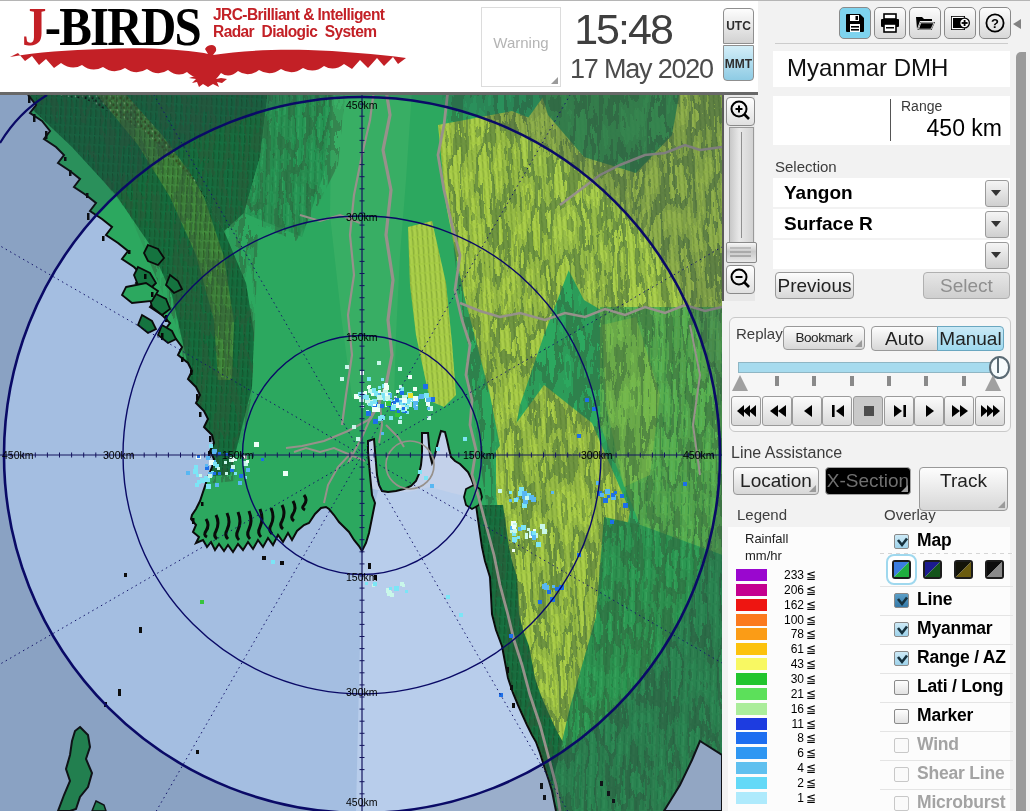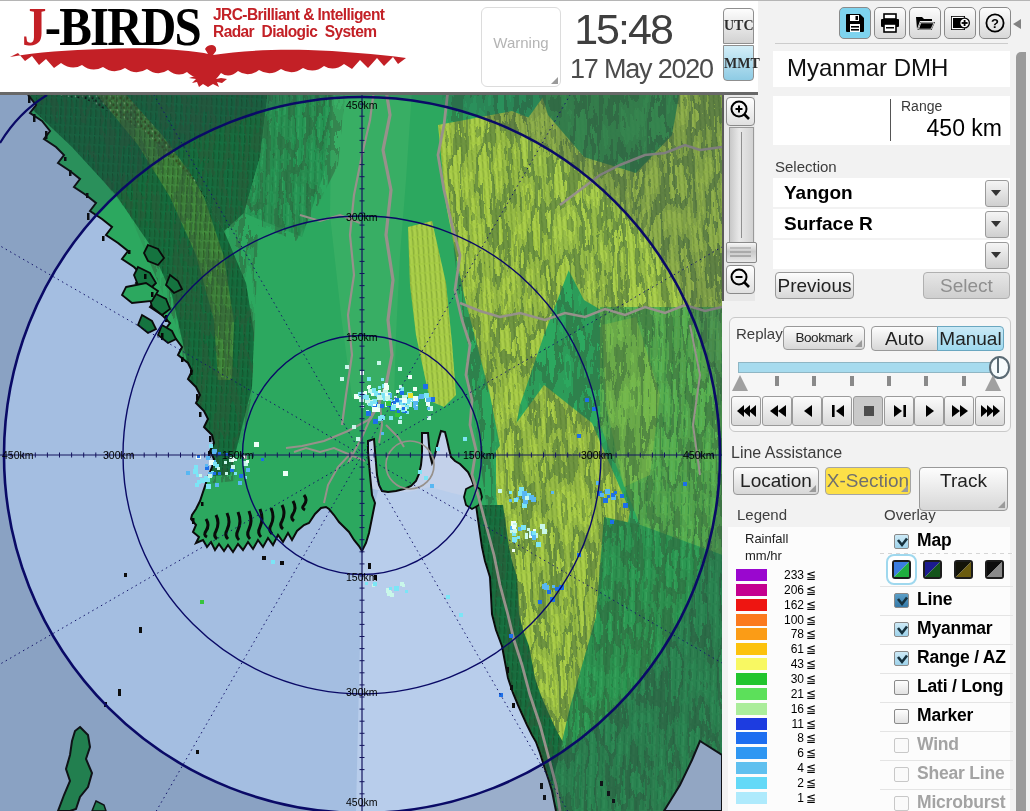--- a/index.html
+++ b/index.html
@@ -10,31 +10,31 @@
   #header{position:absolute;left:0;top:0;width:758px;height:92px;background:#fff;
           border-bottom:3px solid #686868;}
   #hdrtop{position:absolute;left:0;top:0;width:1030px;height:1px;background:#b5b5b5;}
   #jbirds{position:absolute;left:22px;top:-5px;font-family:"Liberation Serif",serif;
           font-weight:bold;font-size:55px;letter-spacing:-2px;transform:scale(0.89,1.0);transform-origin:left top;}
   #jbirds .j{color:#c32026;}
   #tagline{position:absolute;left:213px;top:6px;color:#c32026;font-weight:bold;
            font-size:16px;line-height:17px;letter-spacing:-0.6px;transform:scale(0.97,1.0);transform-origin:left top;}
   
   #warnbox{position:absolute;left:481px;top:7px;width:78px;height:78px;background:#fff;
-           border:1px solid #dcdcdc;border-radius:6px;}
+           border:1px solid #dcdcdc;border-radius:0;}
   #warnbox span{position:absolute;left:0;top:26px;width:100%;text-align:center;
                 color:#b4b4b4;font-size:15px;}
   .grip{position:absolute;right:2px;bottom:2px;width:0;height:0;
         border-left:7px solid transparent;border-bottom:7px solid #9a9a9a;}
   #time{position:absolute;left:568px;top:5px;width:110px;text-align:center;
         font-size:43px;color:#3f3f3f;letter-spacing:-2px;}
   #date{position:absolute;left:564px;top:54px;width:155px;text-align:center;
         font-size:27px;color:#4c4c4c;letter-spacing:-1.2px;}
   .tzbtn{position:absolute;left:723px;width:31px;height:36px;border:1px solid #8f8f8f;
-         box-sizing:border-box;text-align:center;font-size:14px;font-weight:bold;color:#2d2d2d;font-family:Liberation Serif, serif;}
+         box-sizing:border-box;text-align:center;font-size:12px;font-weight:bold;color:#2d2d2d;}
   #utc{top:8px;border-radius:4px 4px 0 0;background:linear-gradient(#fdfdfd,#d2d2d2);line-height:34px;}
   #mmt{top:45px;border-radius:0 0 4px 4px;background:linear-gradient(#d3eef8,#8ecbe4);line-height:36px;}
   .toolbtn{position:absolute;top:7px;width:30px;height:30px;border:1px solid #8a8a8a;
            border-radius:5px;background:linear-gradient(#fcfcfc,#d8d8d8);}
   .toolbtn svg{position:absolute;left:4px;top:4px;}
   #tb1{left:839px;background:#7ed3ee;}
   #tb2{left:874px;}  #tb3{left:909px;}  #tb4{left:944px;}  #tb5{left:979px;}
   #collapse{position:absolute;left:1013px;top:19px;width:0;height:0;
             border-top:5px solid transparent;border-bottom:5px solid transparent;
             border-right:8px solid #828282;}
@@ -76,21 +76,21 @@
   #sliderknob:after{content:"";position:absolute;left:6px;top:0px;width:1.5px;height:15px;background:#5a6a74;}
   .tick{position:absolute;top:376px;width:4px;height:10px;background:#8a8a8a;}
   .endtri{position:absolute;top:375px;width:0;height:0;border-left:8px solid transparent;
           border-right:8px solid transparent;border-bottom:16px solid #a0a0a0;}
   .pbx{position:absolute;top:396px;width:30px;height:30px;box-sizing:border-box;border:1px solid #9a9a9a;
        background:linear-gradient(#fbfbfb,#d9d9d9);border-radius:3px;}
   .pbx svg{position:absolute;left:3px;top:6px;}
   #da_lbl{position:absolute;left:731px;top:444px;font-size:16px;color:#3c3c3c;}
   #locbtn{left:733px;top:467px;width:86px;height:28px;line-height:26px;}
   #xsecbtn{left:825px;top:467px;width:86px;height:28px;line-height:26px;
-           background:#fde047;border-color:#a5a5a5;color:#6f6f6f;}
+           background:#000000;border-color:#a5a5a5;color:#6f6f6f;}
   #trackbtn{left:919px;top:467px;width:89px;height:44px;line-height:26px;}
   
   #legover{position:absolute;left:728px;top:527px;width:282px;height:284px;background:#fcfcfc;}
   #leglbl{position:absolute;left:737px;top:506px;font-size:15px;color:#3f3f3f;}
   #ovlbl{position:absolute;left:884px;top:506px;font-size:15px;color:#3f3f3f;}
   #rain1{position:absolute;left:745px;top:531px;font-size:13px;color:#222;}
   #rain2{position:absolute;left:745px;top:548px;font-size:13px;color:#222;}
   .sw{position:absolute;left:736px;width:31px;height:12px;}
   .swv{position:absolute;left:752px;width:52px;text-align:right;font-size:12px;color:#000;}
   .swle{position:absolute;left:806px;font-size:12px;color:#000;}

